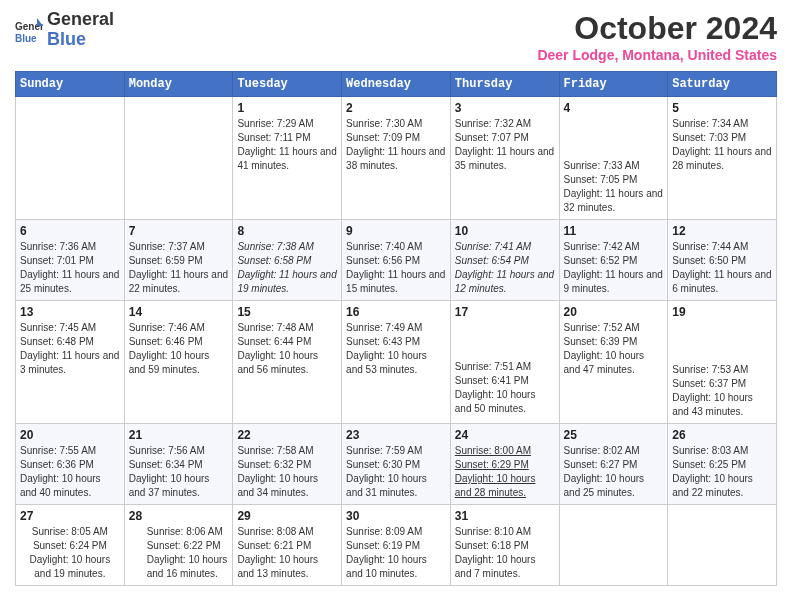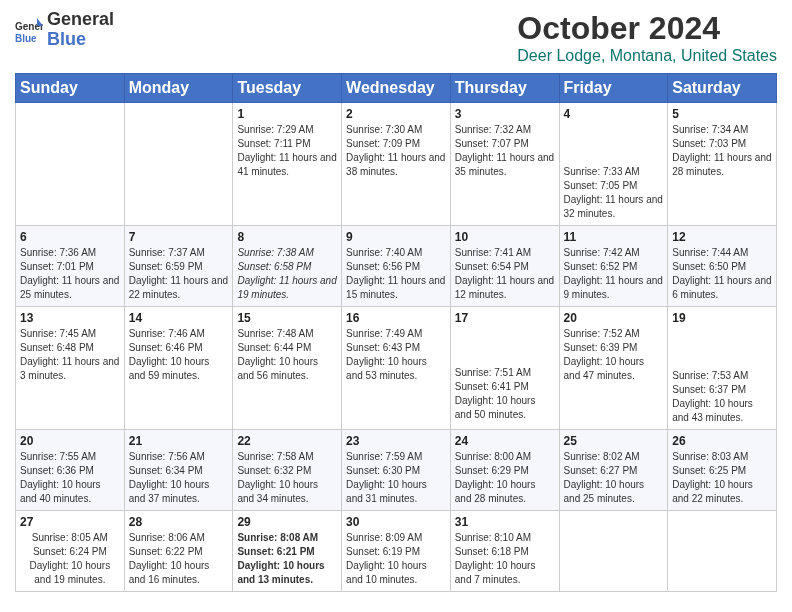--- a/index.html
+++ b/index.html
@@ -26,44 +26,46 @@
       font-weight: bold;
       color: #333;
       line-height: 1.1;
     }
     .logo-text span { display: block; }
     .logo-icon {
       width: 28px;
       height: 28px;
     }
     .title-block {
-      text-align: left;
+      text-align: right;
     }
     .month-year {
       font-size: 32px;
       font-weight: bold;
       color: #333;
     }
     .location {
-      font-size: 16px;
-      color: #0f766e;
+      font-size: 14px;
+      color: #ec4899;
+      font-weight: bold;
     }
     table {
       width: 100%;
       border-collapse: collapse;
       table-layout: fixed;
     }
     th {
       background-color: #4472c4;
       color: #fff;
-      font-size: 16px;
+      font-size: 12px;
       font-weight: bold;
       padding: 5px 4px;
       text-align: left;
       border: 1px solid #3a62b0;
+      font-family: Liberation Mono, monospace;
     }
     td {
       vertical-align: top;
       font-size: 10px;
       color: #333;
       padding: 4px;
       border: 1px solid #ccc;
       height: 80px;
       background: #fff;
     }
@@ -173,21 +175,21 @@
 Daylight: 11 hours and 19 minutes.</div>
         </td>
         <td>
           <div class="day-num">9</div>
           <div class="day-info" style="white-space: pre-line;">Sunrise: 7:40 AM
 Sunset: 6:56 PM
 Daylight: 11 hours and 15 minutes.</div>
         </td>
         <td>
           <div class="day-num">10</div>
-          <div class="day-info" style="white-space: pre-line;">Sunrise: 7:41 AM
+          <div class="day-info" style="white-space: pre-line; font-style: italic;">Sunrise: 7:41 AM
 Sunset: 6:54 PM
 Daylight: 11 hours and 12 minutes.</div>
         </td>
         <td>
           <div class="day-num">11</div>
           <div class="day-info" style="white-space: pre-line;">Sunrise: 7:42 AM
 Sunset: 6:52 PM
 Daylight: 11 hours and 9 minutes.</div>
         </td>
         <td>
@@ -261,21 +263,21 @@
 Daylight: 10 hours and 34 minutes.</div>
         </td>
         <td>
           <div class="day-num">23</div>
           <div class="day-info" style="white-space: pre-line;">Sunrise: 7:59 AM
 Sunset: 6:30 PM
 Daylight: 10 hours and 31 minutes.</div>
         </td>
         <td>
           <div class="day-num">24</div>
-          <div class="day-info" style="white-space: pre-line;">Sunrise: 8:00 AM
+          <div class="day-info" style="white-space: pre-line; text-decoration: underline;">Sunrise: 8:00 AM
 Sunset: 6:29 PM
 Daylight: 10 hours and 28 minutes.</div>
         </td>
         <td>
           <div class="day-num">25</div>
           <div class="day-info" style="white-space: pre-line;">Sunrise: 8:02 AM
 Sunset: 6:27 PM
 Daylight: 10 hours and 25 minutes.</div>
         </td>
         <td>
@@ -287,27 +289,27 @@
       </tr>
       <tr>
         <td>
           <div class="day-num">27</div>
           <div class="day-info" style="white-space: pre-line; text-align: center;">Sunrise: 8:05 AM
 Sunset: 6:24 PM
 Daylight: 10 hours and 19 minutes.</div>
         </td>
         <td>
           <div class="day-num">28</div>
-          <div class="day-info" style="white-space: pre-line;">Sunrise: 8:06 AM
+          <div class="day-info" style="white-space: pre-line; margin-left: 18px;">Sunrise: 8:06 AM
 Sunset: 6:22 PM
 Daylight: 10 hours and 16 minutes.</div>
         </td>
         <td>
           <div class="day-num">29</div>
-          <div class="day-info" style="white-space: pre-line; font-weight: bold;">Sunrise: 8:08 AM
+          <div class="day-info" style="white-space: pre-line;">Sunrise: 8:08 AM
 Sunset: 6:21 PM
 Daylight: 10 hours and 13 minutes.</div>
         </td>
         <td>
           <div class="day-num">30</div>
           <div class="day-info" style="white-space: pre-line;">Sunrise: 8:09 AM
 Sunset: 6:19 PM
 Daylight: 10 hours and 10 minutes.</div>
         </td>
         <td>

